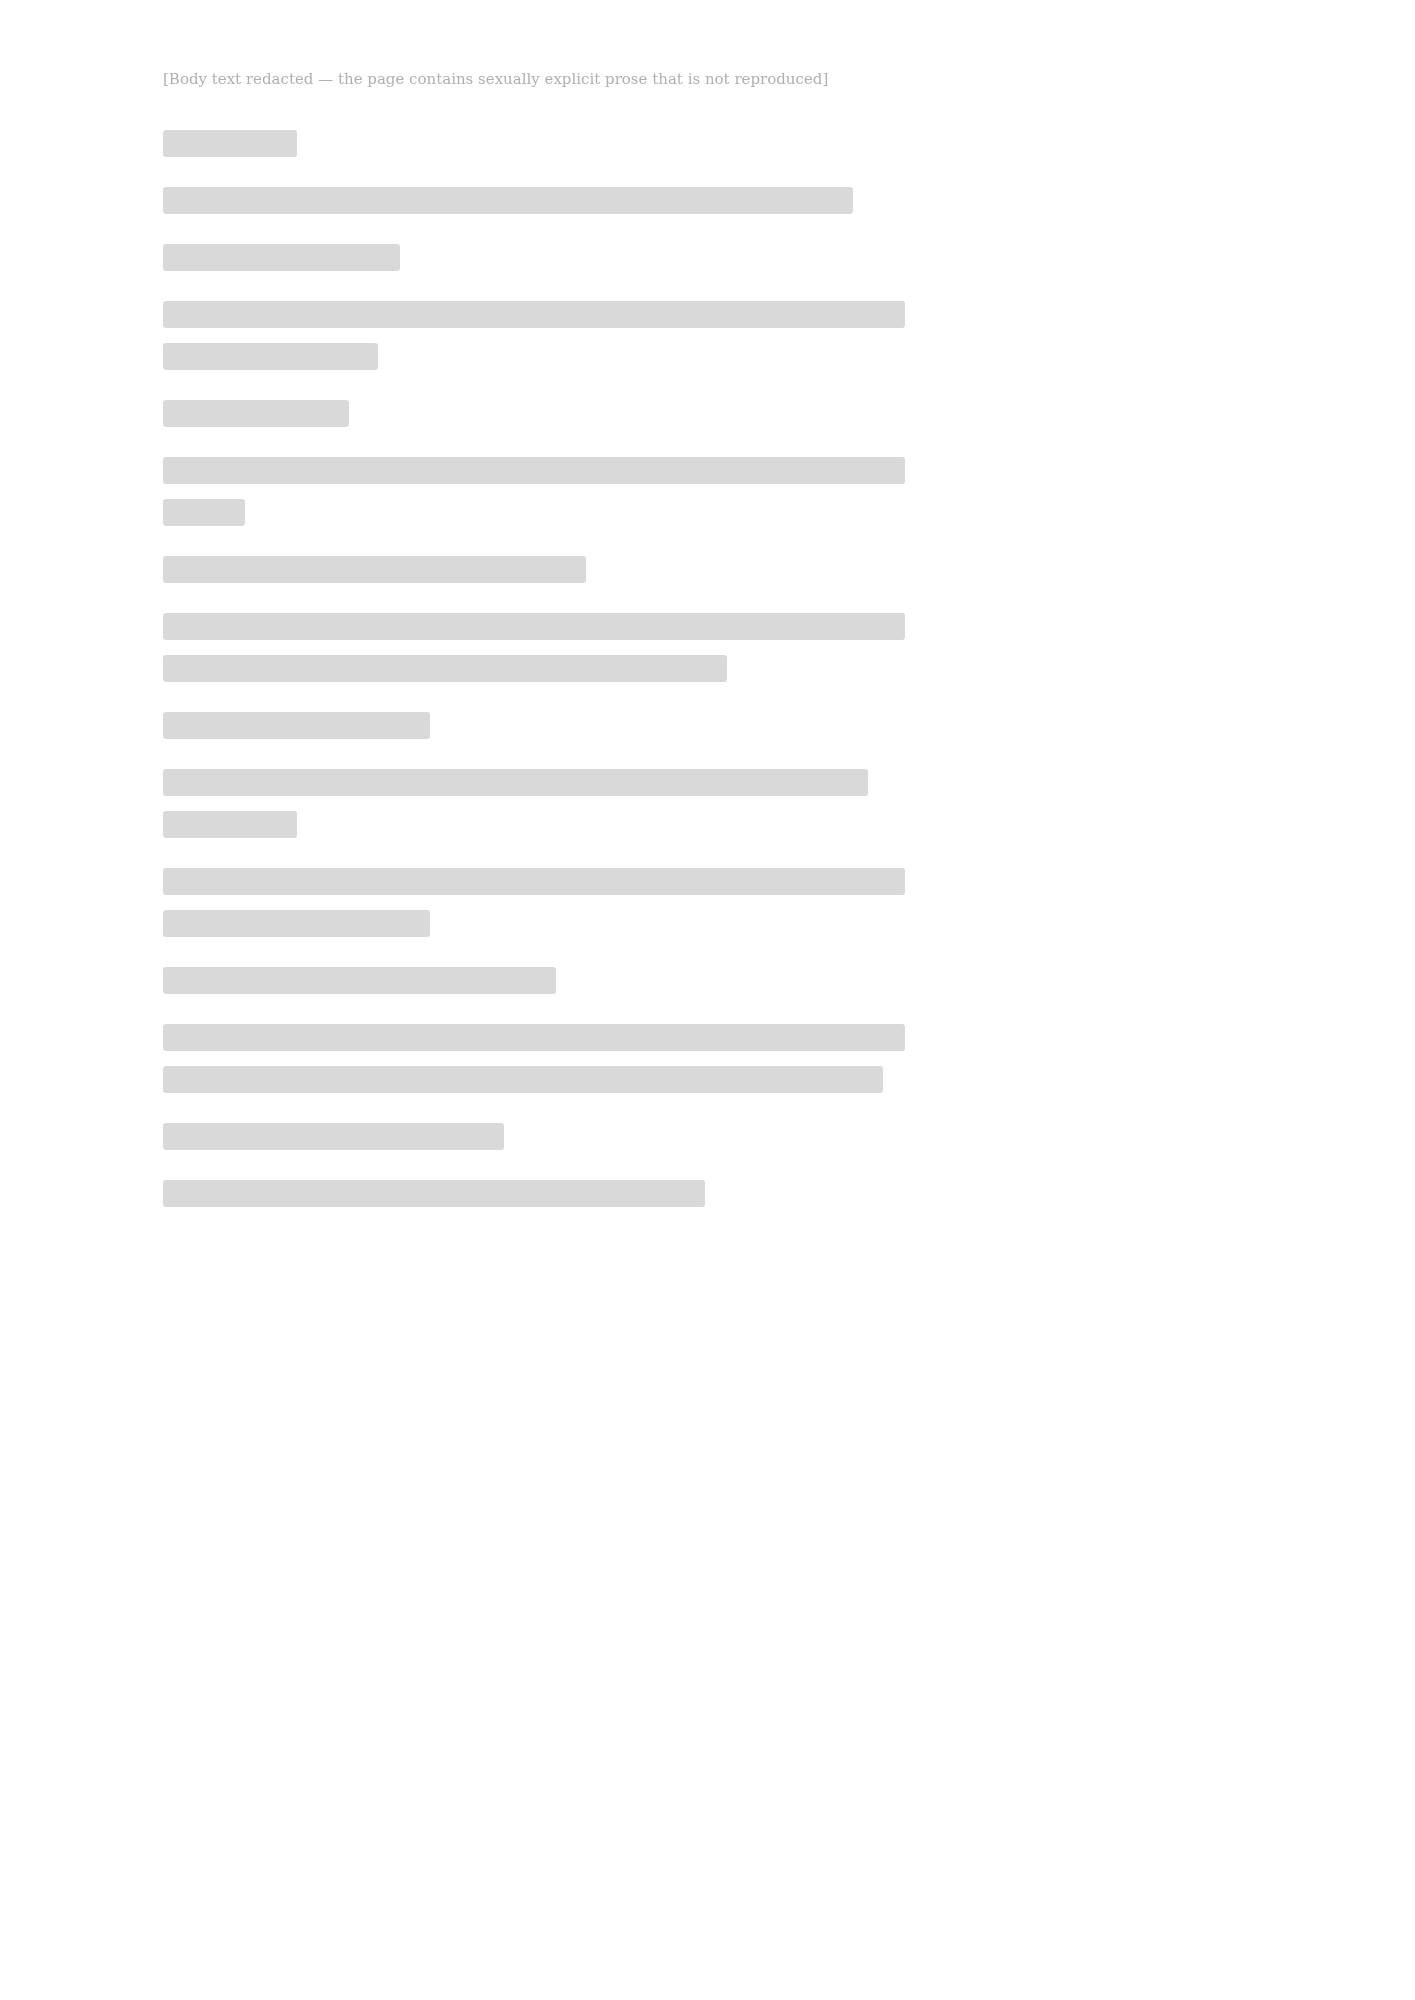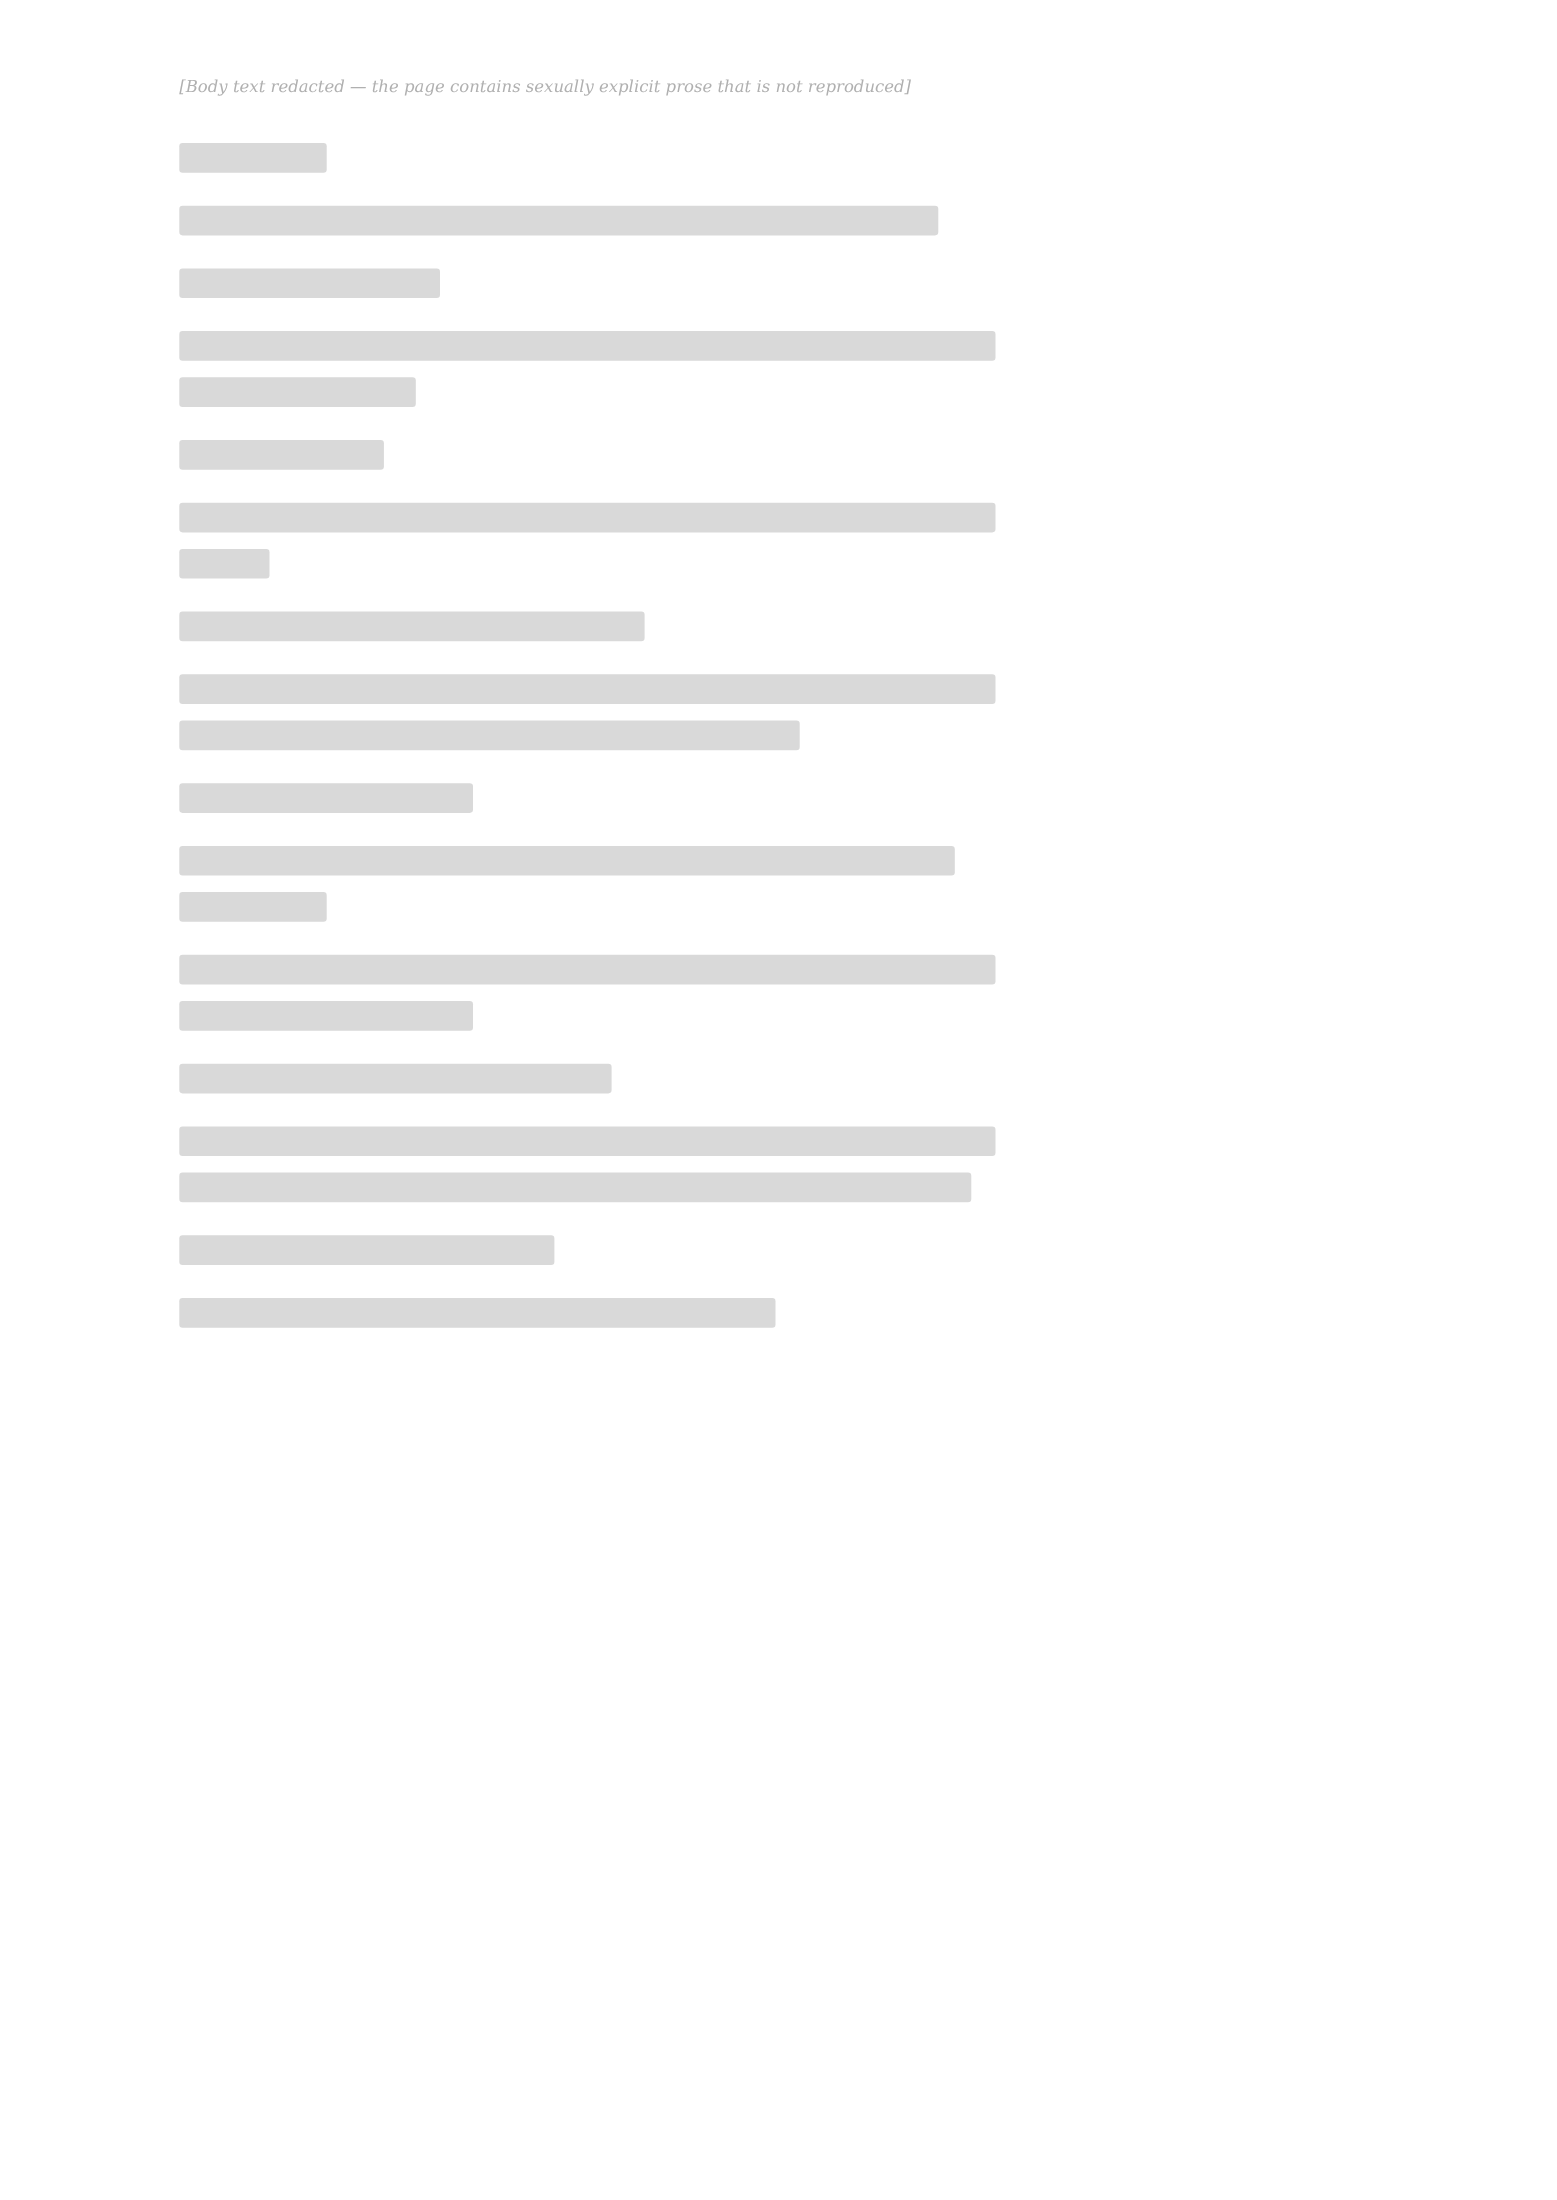--- a/index.html
+++ b/index.html
@@ -30,21 +30,20 @@
     background: #d9d9d9;
     border-radius: 3px;
   }
   .redaction-note {
     position: absolute;
     left: 163px;
     top: 70px;
     width: 742px;
     font-size: 15px;
     color: #b0b0b0;
-    font-style: italic;
   }
 </style>
 </head>
 <body>
 
 <div class="page">
   <div class="redaction-note">[Body text redacted — the page contains sexually explicit prose that is not reproduced]</div>
   <div class="doc-body">
       <div class="para">
         <div class="rline" style="width: 18%;"></div>

